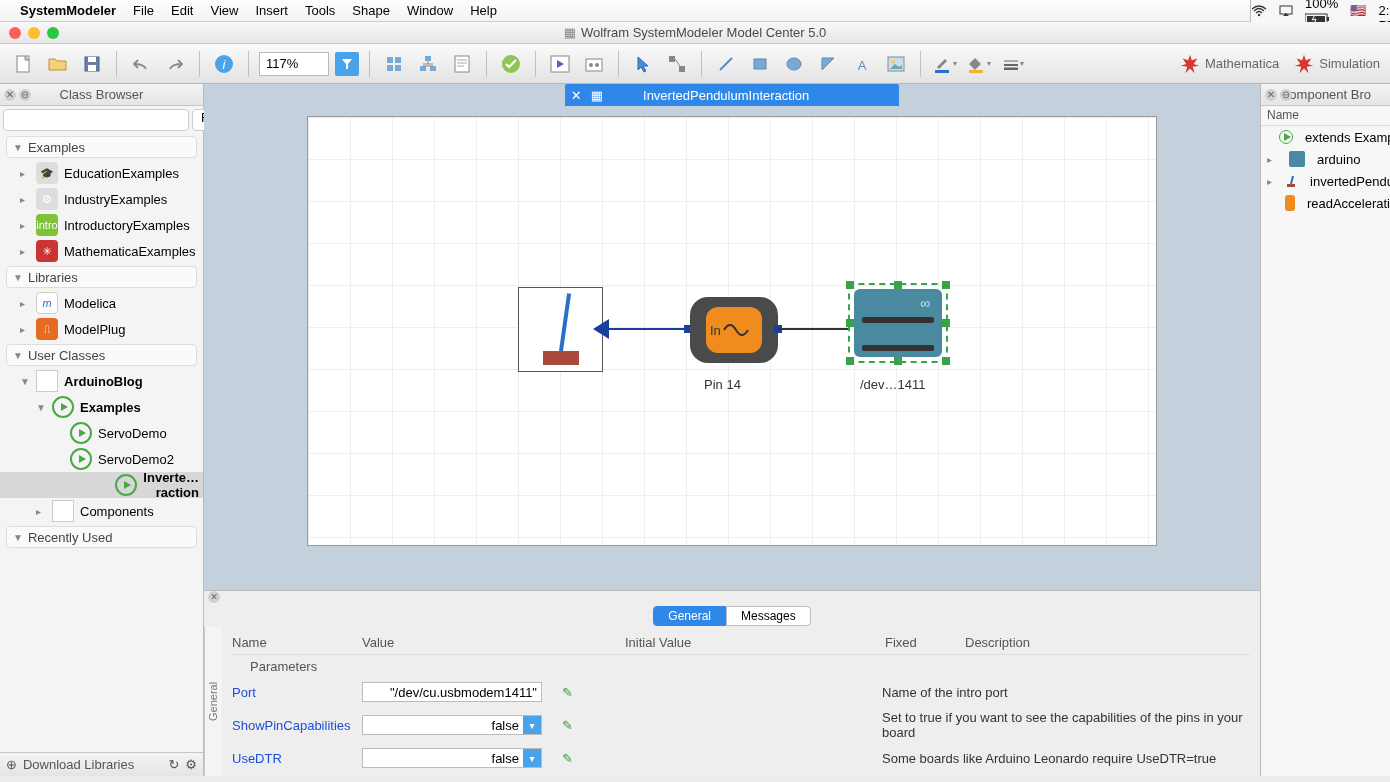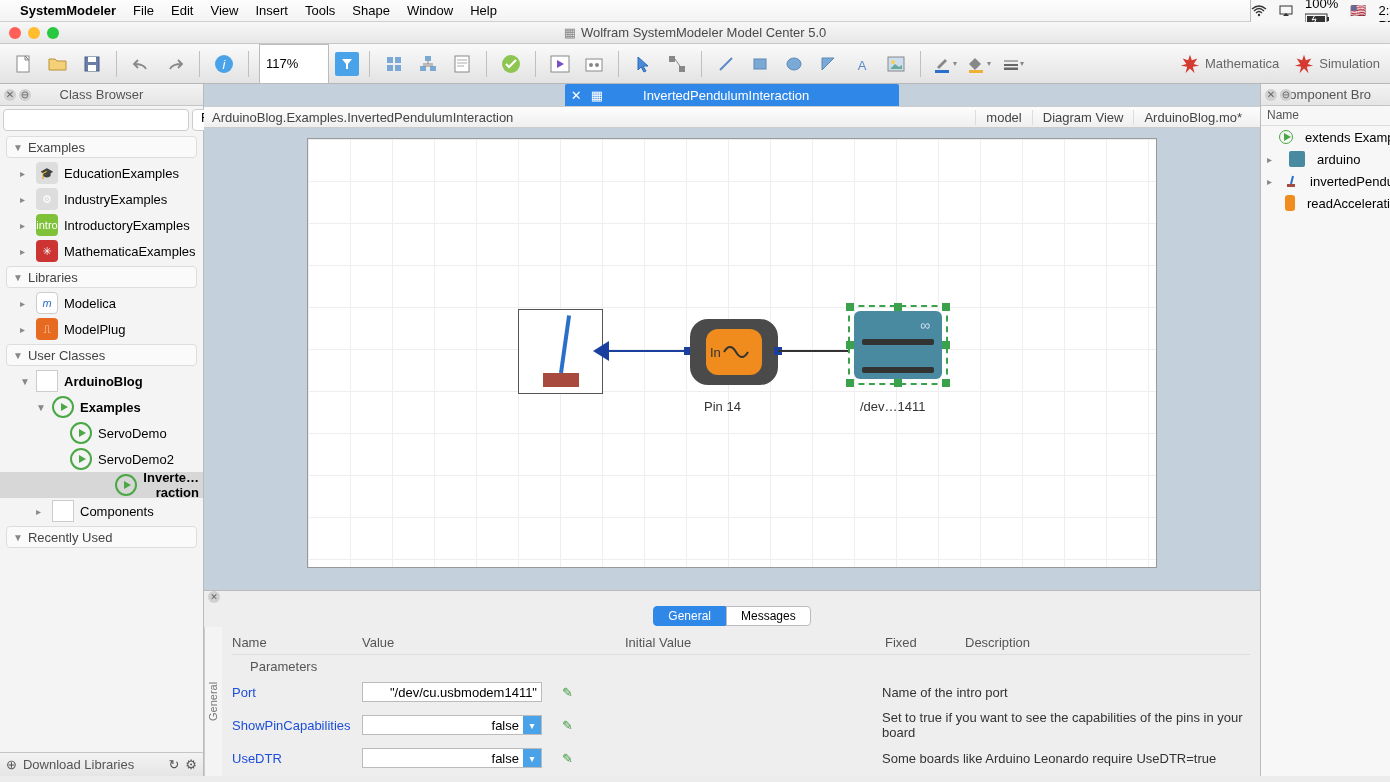--- a/index.html
+++ b/index.html
@@ -18,21 +18,21 @@
 .traffic{display:flex;gap:7px;padding-left:9px;}
 .tdot{width:12px;height:12px;border-radius:50%;}
 .tred{background:#ff5f57;} .tyel{background:#ffbd2e;} .tgrn{background:#28c940;}
 .titlebar .title{position:absolute;left:50%;transform:translateX(-50%);color:#4a4a4a;}
 .titlebar .ticon{margin-right:5px;color:#888;}
 
 
 .toolbar{height:40px;background:linear-gradient(#fafafa,#e3e3e3);border-bottom:1px solid #b7b7b7;display:flex;align-items:center;padding:0 10px;gap:6px;}
 .tbtn{width:28px;height:28px;display:flex;align-items:center;justify-content:center;border-radius:3px;color:#555;}
 .tsep{width:1px;height:26px;background:#c0c0c0;margin:0 4px;}
-.zoom{width:70px;height:40px;border:1px solid #bbb;background:#fff;text-align:left;padding:0 6px;display:flex;align-items:center;}
+.zoom{width:70px;height:24px;border:1px solid #bbb;background:#fff;text-align:left;padding:0 6px;display:flex;align-items:center;}
 .zoomfilter{width:24px;height:24px;background:#4aa3e8;border-radius:2px;display:flex;align-items:center;justify-content:center;color:#fff;}
 .toolbar .rbtn{margin-left:auto;display:flex;align-items:flex-start;gap:4px;color:#666;}
 .starburst{width:22px;height:22px;}
 
 
 .main{display:flex;height:692px;}
 
 
 .left{width:204px;background:#f4f4f4;border-right:1px solid #bbb;display:flex;flex-direction:column;}
 .panelhead{height:22px;background:linear-gradient(#f3f3f3,#e5e5e5);border-bottom:1px solid #c5c5c5;display:flex;align-items:center;justify-content:center;font-size:11px;color:#555;position:relative;}
@@ -451,28 +451,20 @@
       <span>⚙</span>
     </div>
   </div>
 
   <div class="center">
     <div class="tabbar">
       <div class="tab">
         <span class="x">✕</span>
         <span style="margin-left:6px">▦</span>
         <span style="margin-left:40px">InvertedPendulumInteraction</span>
-      </div>
-    </div>
-    <div class="pathbar">
-      <span>ArduinoBlog.Examples.InvertedPendulumInteraction</span>
-      <div class="r">
-        <span>model</span>
-        <span>Diagram View</span>
-        <span>ArduinoBlog.mo*</span>
       </div>
     </div>
     <div class="canvaswrap">
       <div class="canvas">
         <div class="block pendblk">
           <div class="pend-rod"></div>
             <div class="pend-base"></div>
         </div>
         <div class="wire1"></div>
         <div class="arrowhead"></div>

